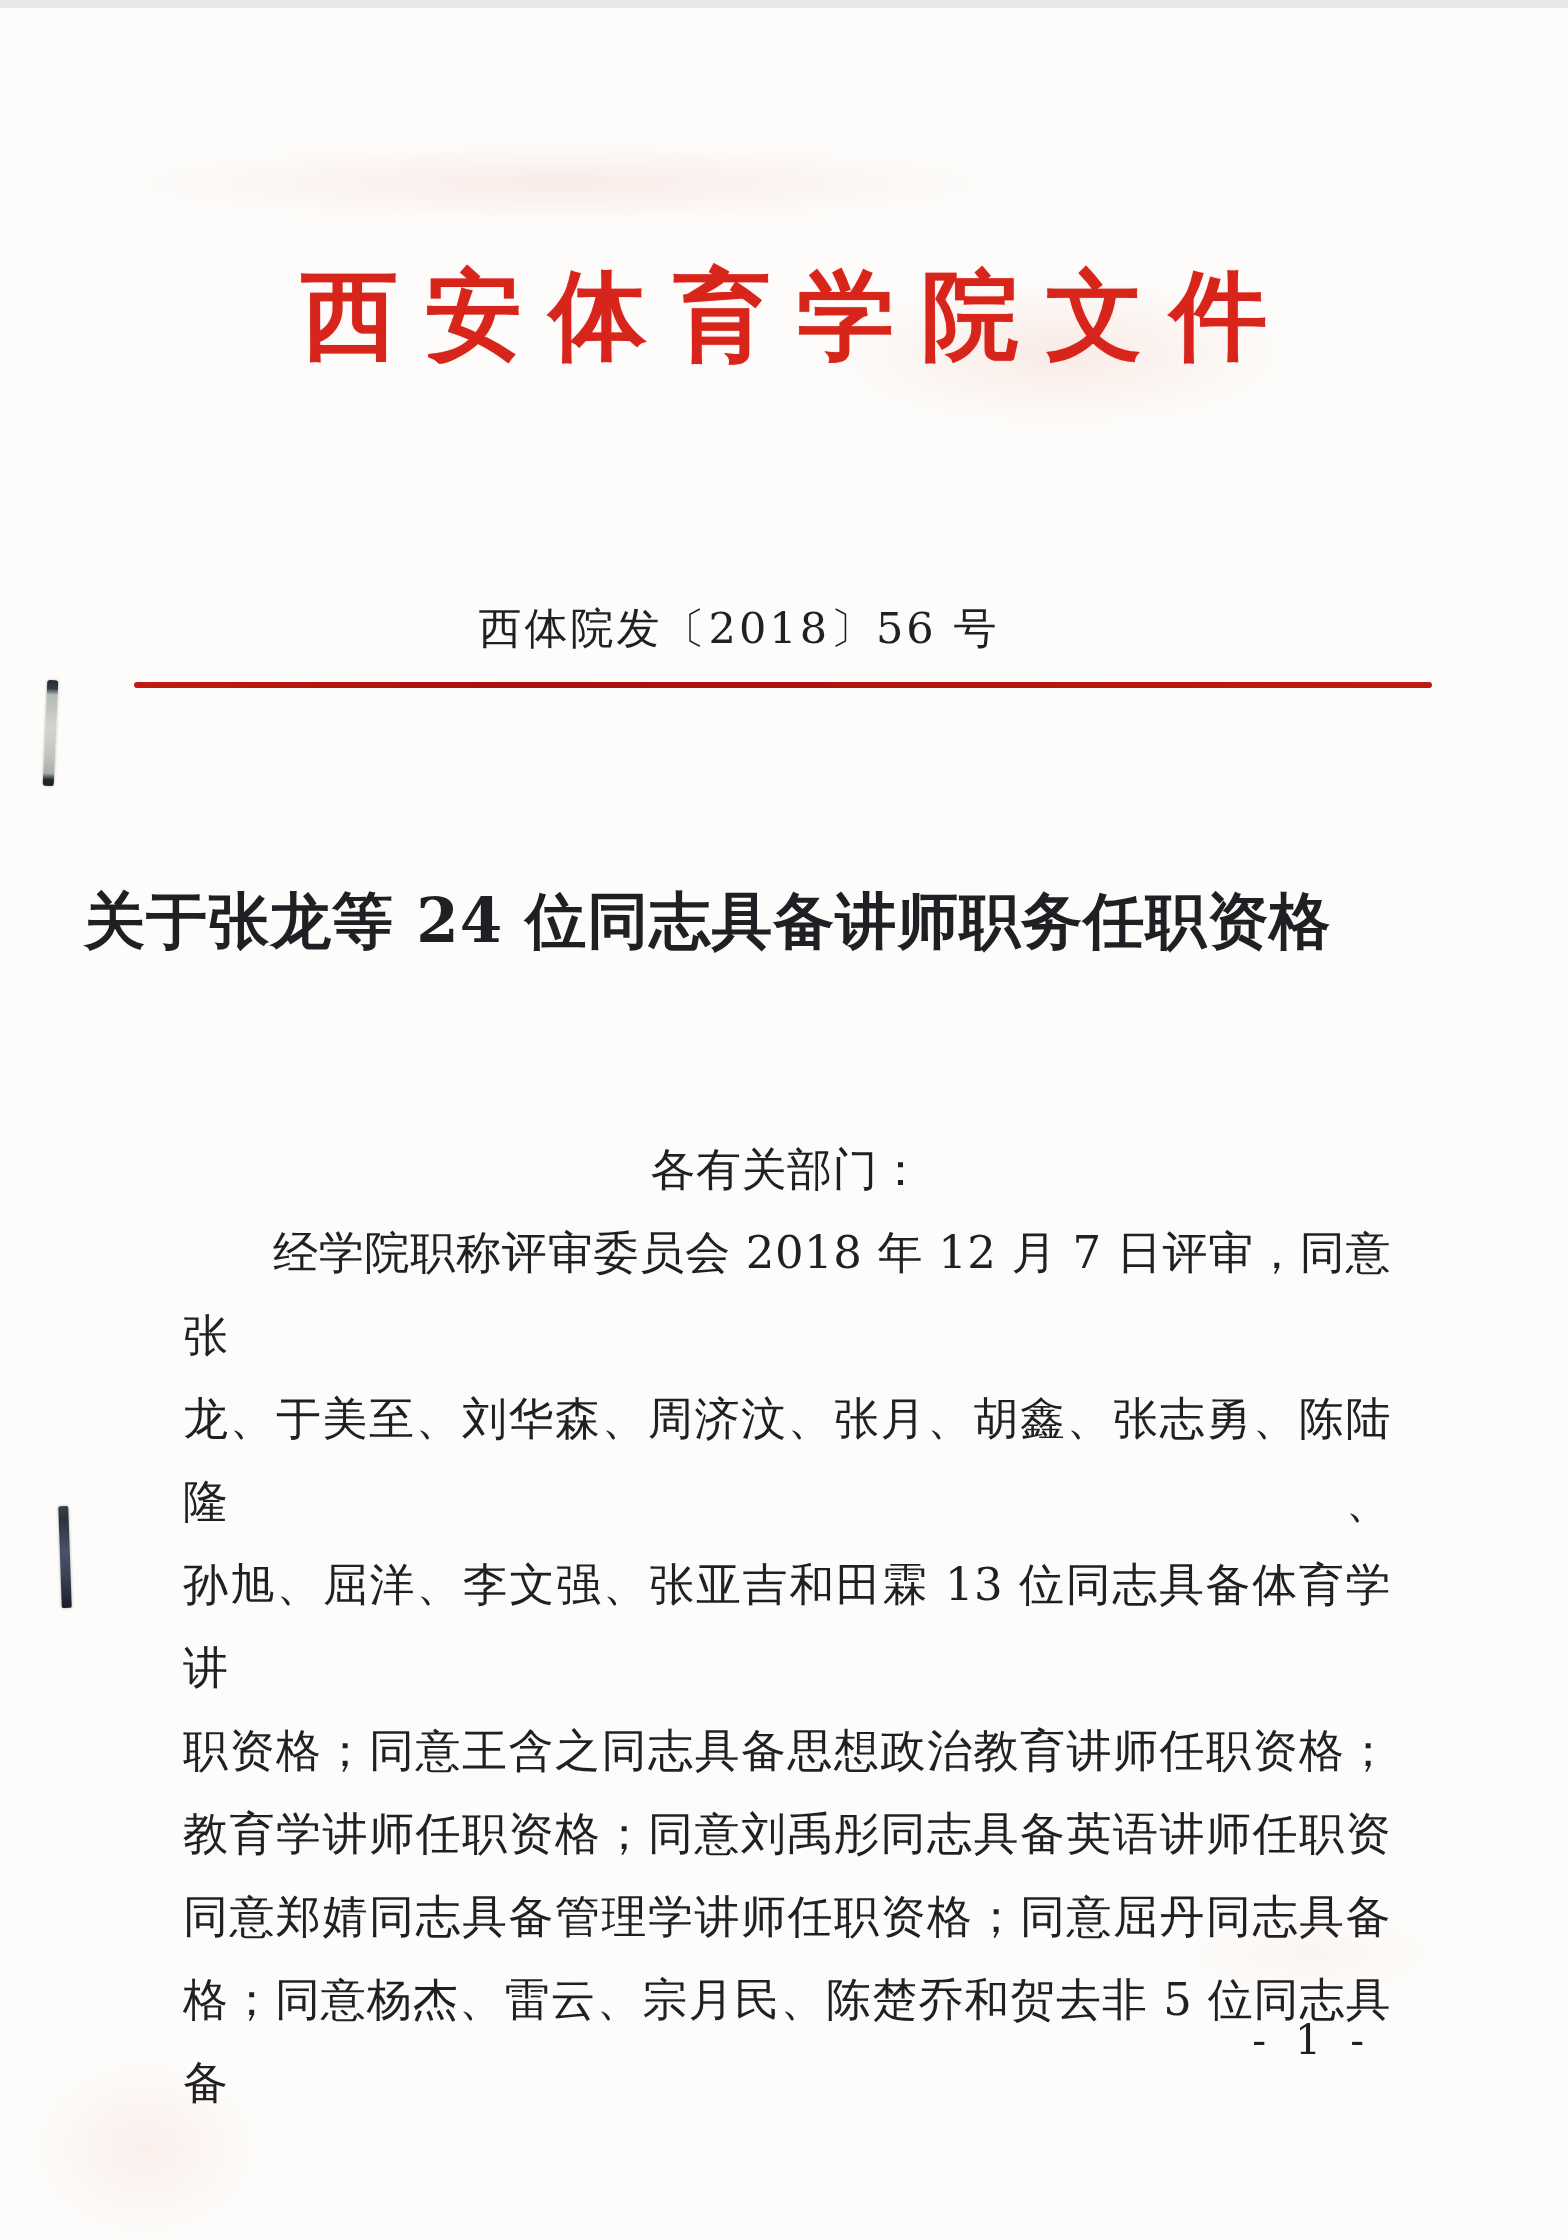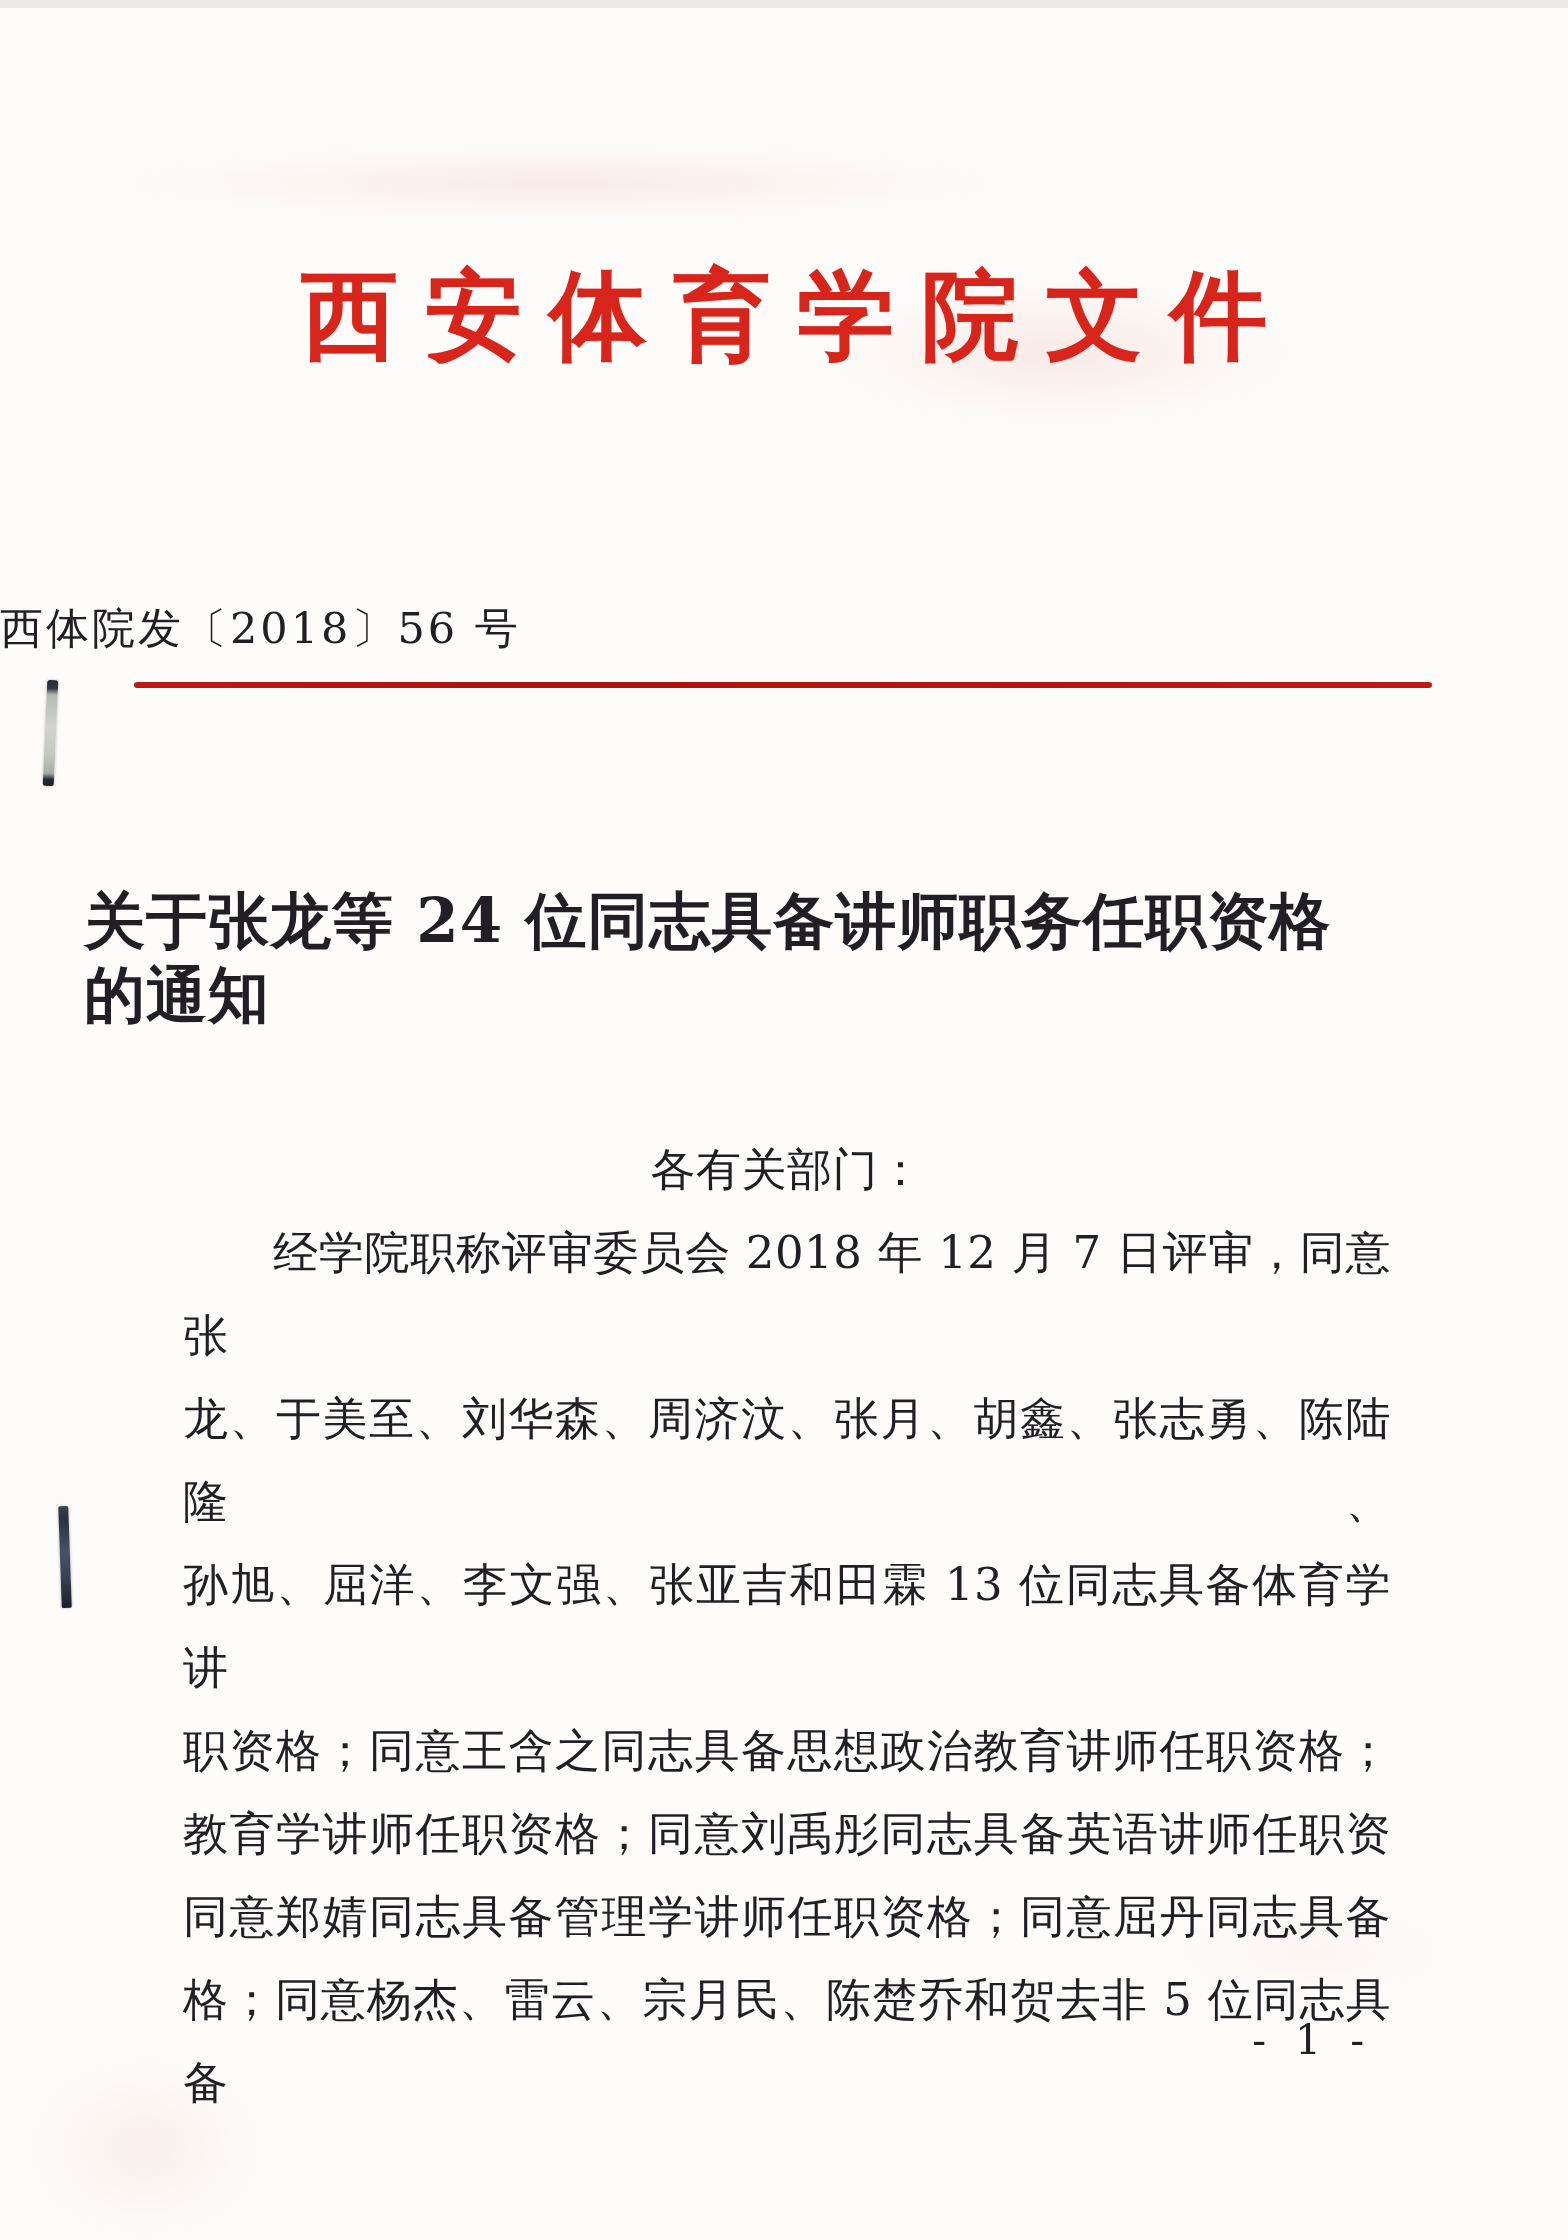--- a/index.html
+++ b/index.html
@@ -36,21 +36,21 @@
     color: var(--header-red, #d8251c);
     letter-spacing: 0.28em;
     text-indent: 0.28em;
     text-shadow: 0 0 1px rgba(216,37,28,0.55);
     white-space: nowrap;
   }
   .doc-number {
     position: absolute;
     left: 0; right: 90px;
     top: 592px;
-    text-align: left;
+    text-align: center;
     font-size: 43px;
     letter-spacing: 3px;
     white-space: nowrap;
   }
   .red-line {
     position: absolute;
     left: 134px;
     top: 674px;
     width: 1298px;
     height: 6px;
@@ -119,21 +119,20 @@
   <div class="smudge smudge-4"></div>
 
   <div class="doc-header">西安体育学院文件</div>
 
   <div class="doc-number">西体院发〔2018〕56 号</div>
 
   <div class="red-line"></div>
 
   <div class="doc-title">
     <div>关于张龙等 24 位同志具备讲师职务任职资格</div>
-    <div>的通知</div>
   </div>
 
   <div class="doc-body">
     <div class="salutation">各有关部门：</div>
     <div class="bline indent">经学院职称评审委员会 2018 年 12 月 7 日评审，同意张</div>
     <div class="bline">龙、于美至、刘华森、周济汶、张月、胡鑫、张志勇、陈陆隆、</div>
     <div class="bline">孙旭、屈洋、李文强、张亚吉和田霖 13 位同志具备体育学讲</div>
     <div class="bline">职资格；同意王含之同志具备思想政治教育讲师任职资格；</div>
     <div class="bline">教育学讲师任职资格；同意刘禹彤同志具备英语讲师任职资</div>
     <div class="bline">同意郑婧同志具备管理学讲师任职资格；同意屈丹同志具备</div>

